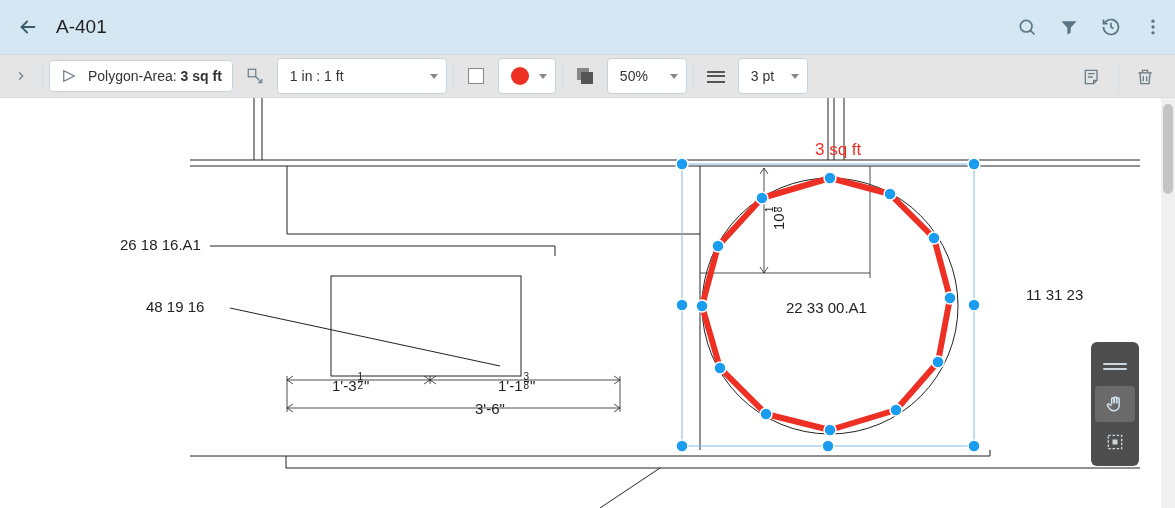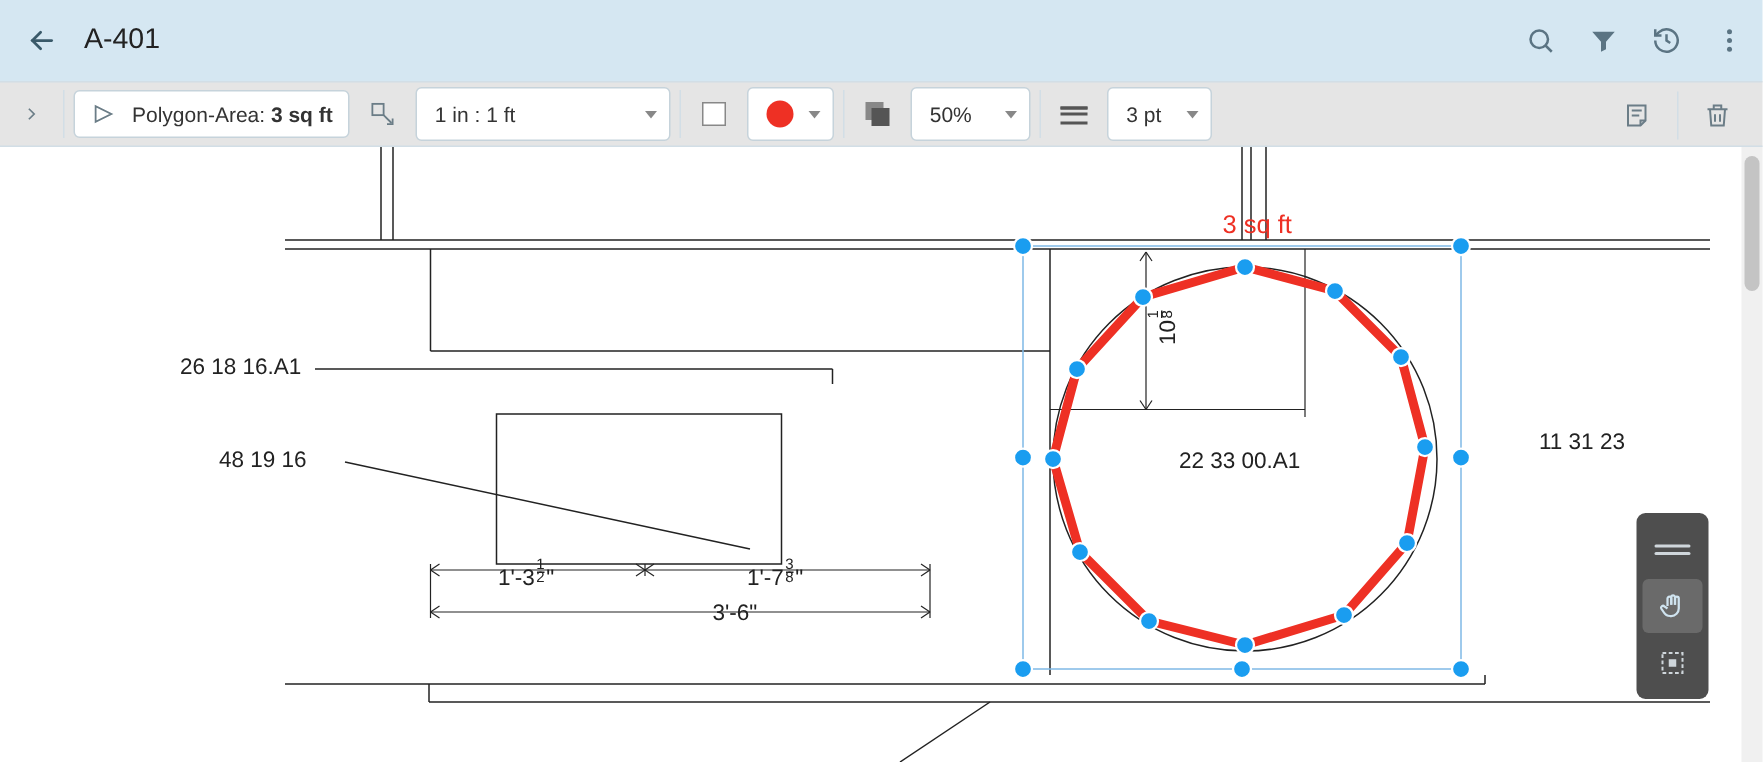--- a/index.html
+++ b/index.html
@@ -437,21 +437,21 @@
   <div class="annot" style="left:815px;top:42px;color:#ee3024;font-size:17px;">3 sq ft</div>
 
   <div class="annot" style="left:120px;top:138px;">26 18 16.A1</div>
   <div class="annot" style="left:146px;top:200px;">48 19 16</div>
 
   <div class="annot" style="left:332px;top:275px;">
     <span>1'-3</span><span style="display:inline-block;vertical-align:2px;font-size:10px;line-height:8px;text-align:center;margin:0 1px;"><span>1</span><br><span style="border-top:1px solid #222;display:block;">2</span></span><span>"</span>
   </div>
 
   <div class="annot" style="left:498px;top:275px;">
-    <span>1'-7</span><span style="display:inline-block;vertical-align:2px;font-size:10px;line-height:8px;text-align:center;margin:0 1px;"><span>3</span><br><span style="border-top:1px solid #222;display:block;">8</span></span><span>"</span>
+    <span>1'-1</span><span style="display:inline-block;vertical-align:2px;font-size:10px;line-height:8px;text-align:center;margin:0 1px;"><span>3</span><br><span style="border-top:1px solid #222;display:block;">8</span></span><span>"</span>
   </div>
   <div class="annot" style="left:475px;top:302px;">3'-6"</div>
 
   <div class="annot" style="left:786px;top:201px;">22 33 00.A1</div>
   <div class="annot" style="left:1026px;top:188px;">11 31 23</div>
 
   <div class="annot" style="left:766px;top:132px;transform:rotate(-90deg);transform-origin:left top;">
     <span>10</span><span style="display:inline-block;vertical-align:2px;font-size:10px;line-height:8px;text-align:center;margin:0 1px;"><span>1</span><br><span style="border-top:1px solid #222;display:block;">8</span></span>
   </div>
 </div>

